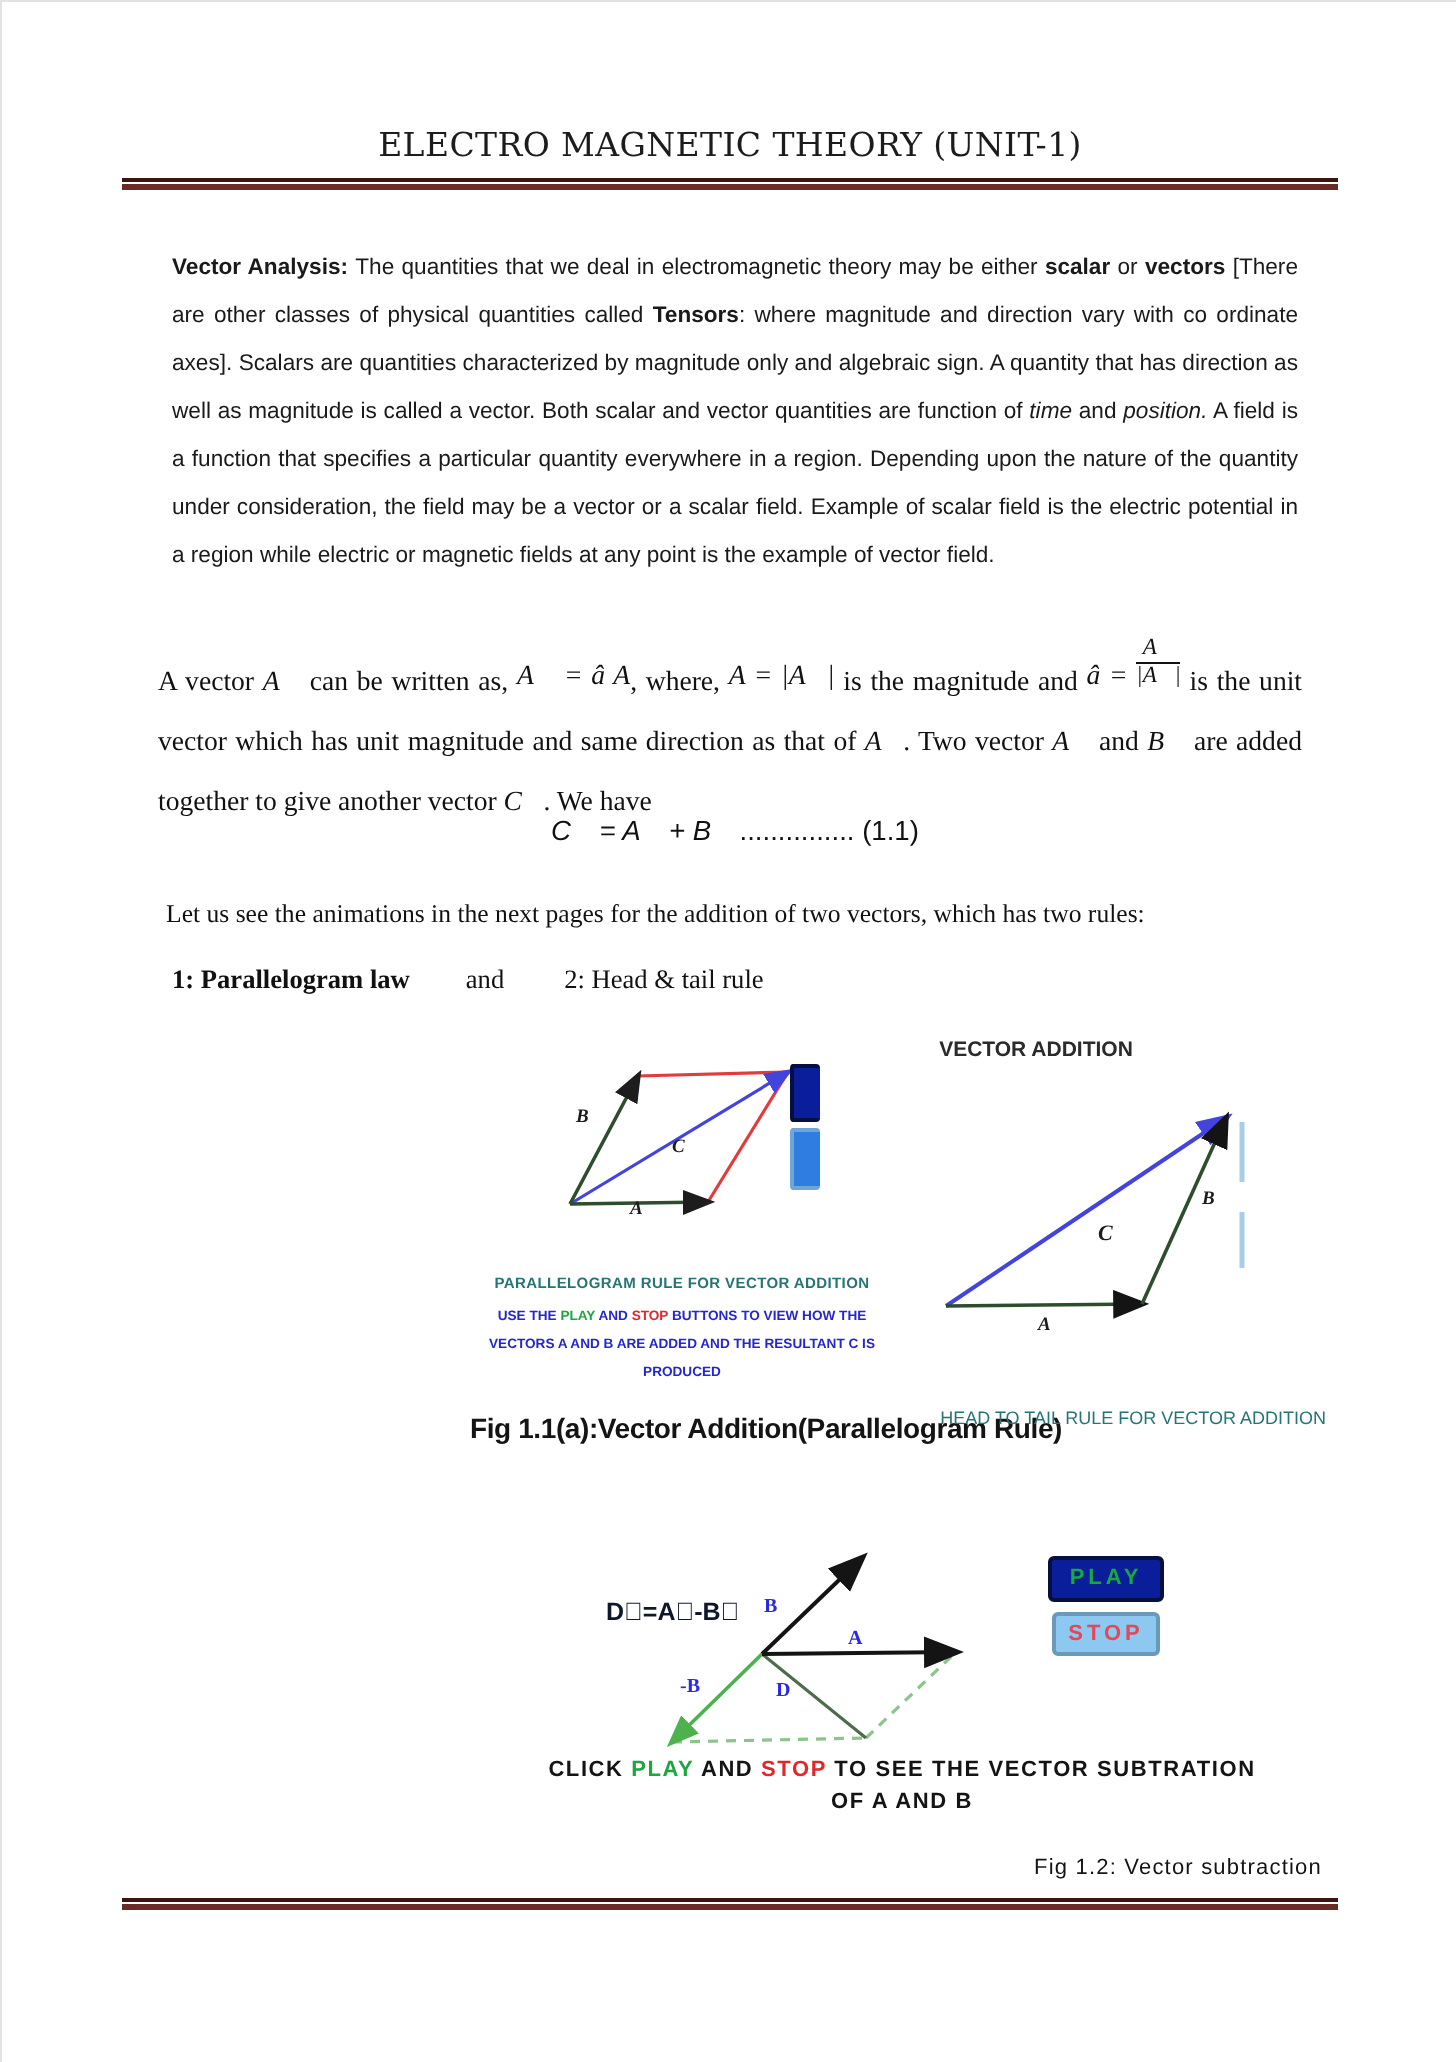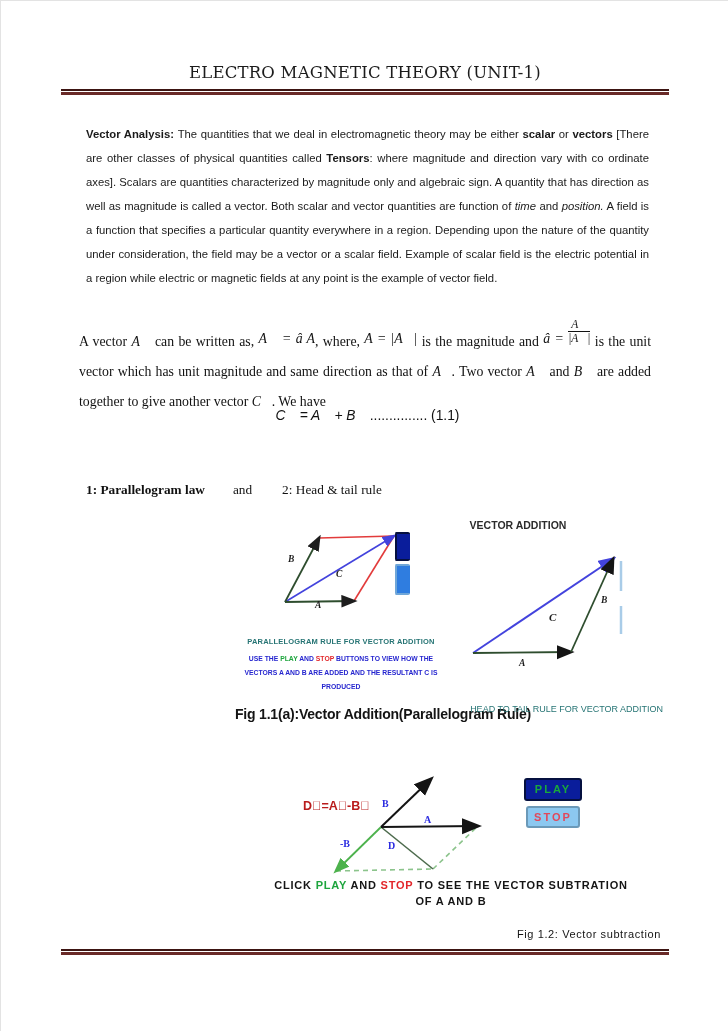--- a/index.html
+++ b/index.html
@@ -75,21 +75,21 @@
   .cap-teal2{
     position:absolute; top:188px; left:0; width:225px; text-align:right;
     font-size:9px; font-weight:normal; color:#267474;
   }
   
   .subline{position:absolute; left:73px; top:737px; width:600px; font-size:11.5px; color:#1a1a1a;}
   .subeq{font-family:"Liberation Serif", serif; font-style:italic; font-size:13px; vertical-align:5px;}
   
   .fig12{position:absolute; left:250px; top:770px; width:410px; height:178px;}
   .fig12 svg{position:absolute; left:60px; top:0;}
-  .dformula{position:absolute; left:30px; top:28px; font-size:12.5px; font-weight:bold; color:#b91c1c;padding-left:22px;}
+  .dformula{position:absolute; left:30px; top:28px; font-size:12.5px; font-weight:bold; color:#0f172a;padding-left:22px;}
   .blabel{position:absolute; font-size:10px; font-weight:bold; color:#2a2ae0; font-family:"Liberation Serif", serif;}
   .btn{
     position:absolute; border-radius:3px; text-align:center; font-weight:bold;
     font-size:11px; letter-spacing:2px; line-height:19px; cursor:pointer;
   }
   .btn-play{left:273px; top:7px; width:54px; height:19px; background:#0a1d9b; border:2px solid #05103f; color:#19a83c;}
   .btn-stop{left:275px; top:35px; width:50px; height:18px; background:#8cc8f0; border:2px solid #6b99b8; color:#e2485a; line-height:18px;}
   .cap12{position:absolute; left:0; width:400px; text-align:center; font-size:11px; font-weight:bold; color:#141414; letter-spacing:.8px;}
   .c12a{top:108px;} .c12b{top:124px;}
   .figlab12{position:absolute; top:157px; left:0; width:410px; text-align:right; font-size:11px; font-weight:normal; color:#141414; letter-spacing:.6px;}
@@ -107,20 +107,21 @@
       <div class="edge"></div>
       <div class="bar"></div>
     </div>
 
   <div class="intro"><span class="b">Vector Analysis: </span><span>The quantities that we deal in electromagnetic theory may be either </span><span class="b">scalar</span><span> or </span><span class="b">vectors</span><span> [There are other classes of physical quantities called </span><span class="b">Tensors</span><span>: where magnitude and direction vary with co ordinate axes]. Scalars are quantities characterized by magnitude only and algebraic sign. A quantity that has direction as well as magnitude is called a vector. Both scalar and vector quantities are function of </span><span class="i">time</span><span> and </span><span class="i">position.</span><span> A field is a function that specifies a particular quantity everywhere in a region. Depending upon the nature of the quantity under consideration, the field may be a vector or a scalar field. Example of scalar field is the electric potential in a region while electric or magnetic fields at any point is the example of vector field.</span></div>
 
   <div class="mathp"><span>A vector </span><span class="mvar">A⃗</span><span> can be written as, </span><span class="raised">A⃗ = â A</span><span>, where, </span><span class="raised">A = |A⃗|</span><span> is the magnitude and </span><span class="raised">â = </span><span class="frac"><span class="num">A⃗</span><span class="den">|A⃗|</span></span><span> is the unit vector which has unit magnitude and same direction as that of </span><span class="mvar">A⃗</span><span>. Two vector </span><span class="mvar">A⃗</span><span> and </span><span class="mvar">B⃗</span><span> are added together to give another vector </span><span class="mvar">C⃗</span><span>. We have</span></div>
 
   <div class="eqline"><span class="mvar">C⃗ = A⃗ + B⃗</span><span> ............... (1.1)</span></div>
 
+  <div class="letus">Let us see the animations in the next pages for the addition of two vectors, which has two rules:</div>
 
   <div class="rules"><span class="b">1: Parallelogram law</span><span class="and">and</span><span class="r2">2: Head &amp; tail rule</span></div>
 
   <div class="fig11a">
     <svg width="180" height="105" viewBox="0 0 180 105">
       <defs>
         <marker id="mDark" markerWidth="9" markerHeight="8" refX="7" refY="3.5" orient="auto">
             <path d="M0,0 L9,3.5 L0,7 Z" fill="#1d1d1d"></path>
           </marker>
         <marker id="mBlue" markerWidth="9" markerHeight="8" refX="7" refY="3.5" orient="auto">

